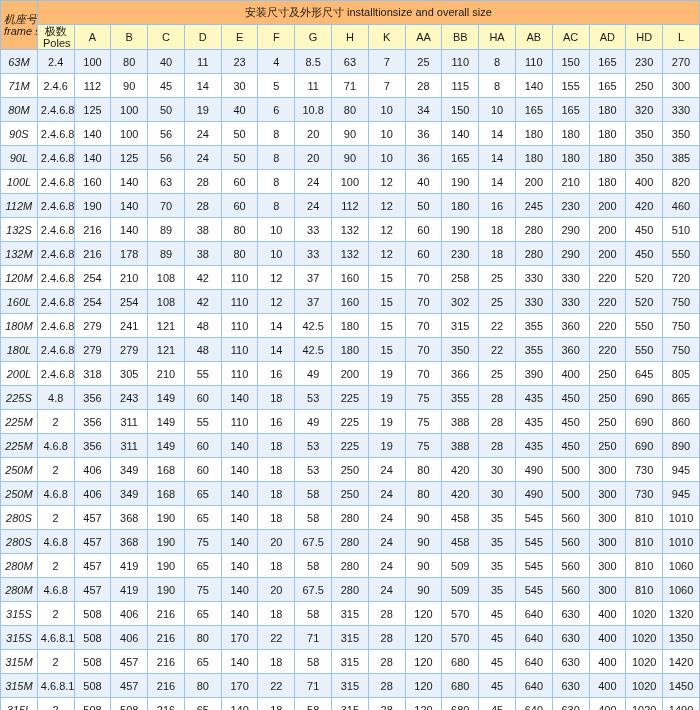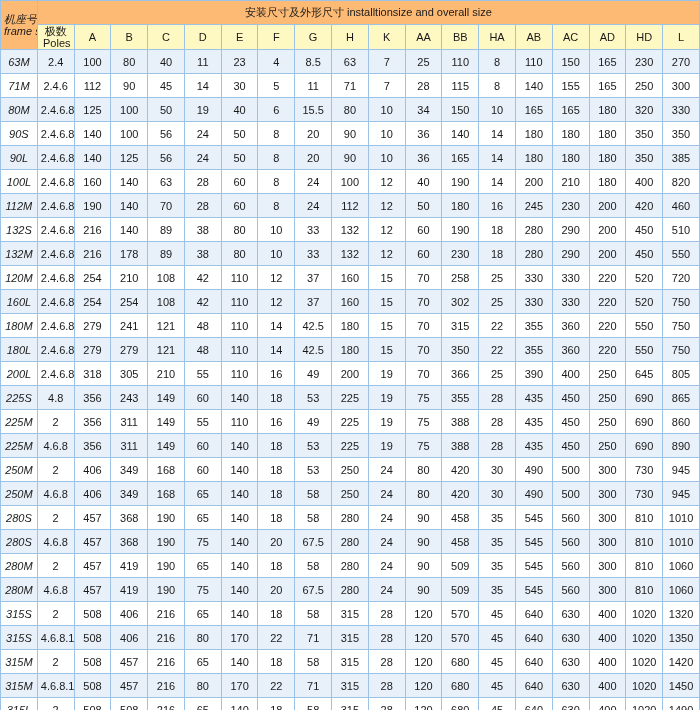--- a/index.html
+++ b/index.html
@@ -157,21 +157,21 @@
       </tr>
       <tr class="shaded">
         <td class="col-frame">80M</td>
         <td class="col-poles">2.4.6.8</td>
         <td>125</td>
         <td>100</td>
         <td>50</td>
         <td>19</td>
         <td>40</td>
         <td>6</td>
-        <td>15.5</td>
+        <td>10.8</td>
         <td>80</td>
         <td>10</td>
         <td>34</td>
         <td>150</td>
         <td>10</td>
         <td>165</td>
         <td>165</td>
         <td>180</td>
         <td>320</td>
         <td>330</td>

